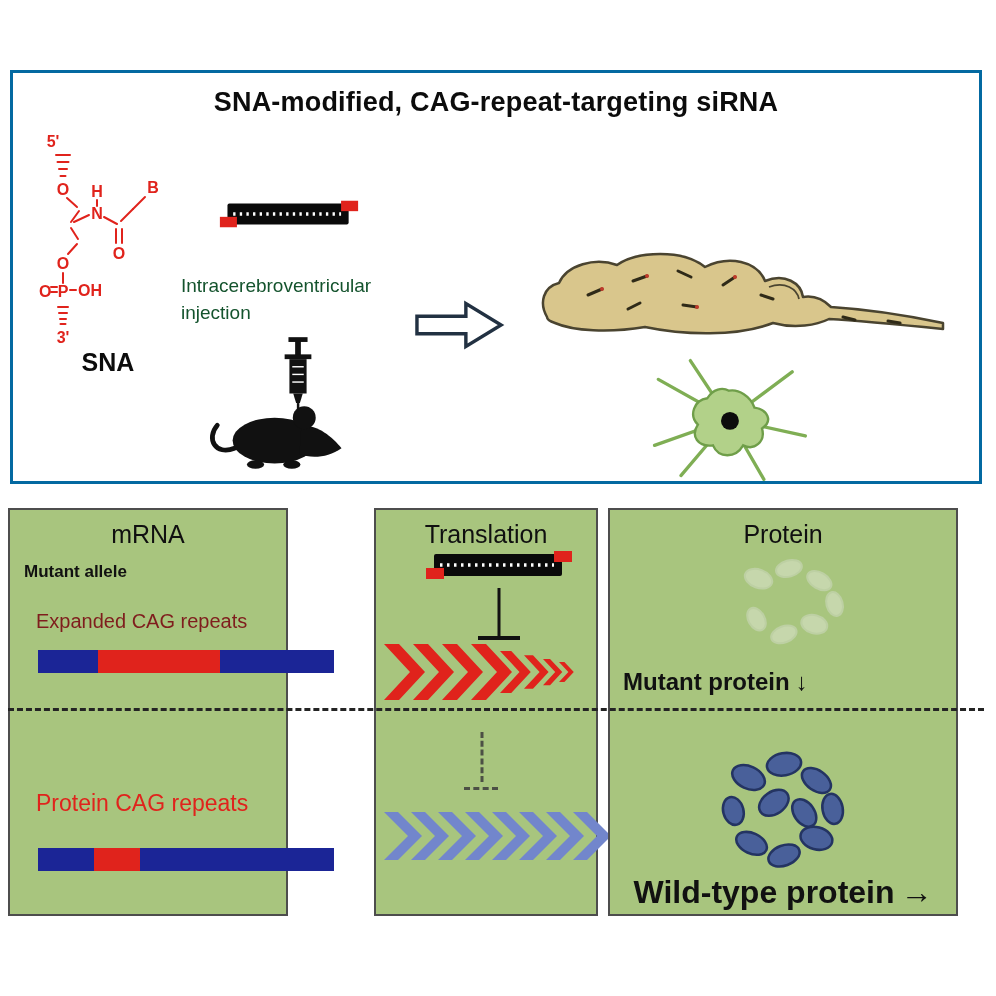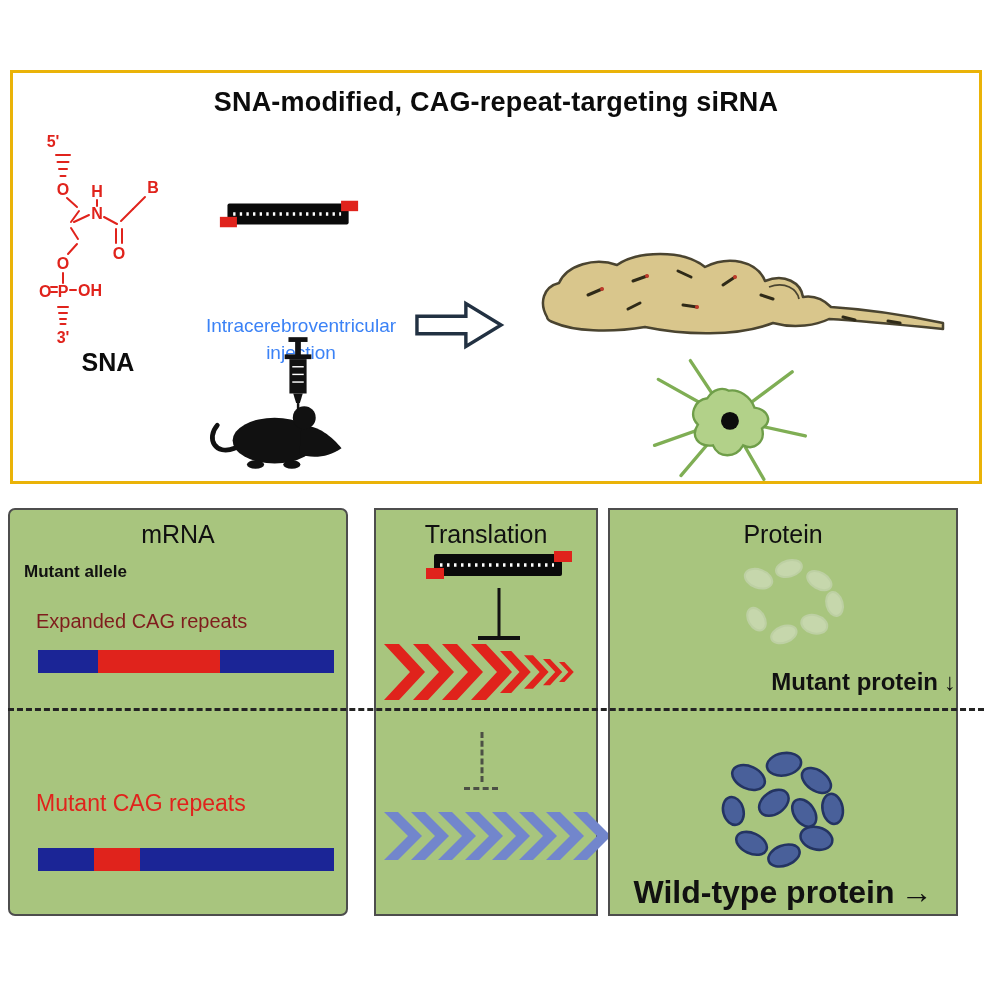--- a/index.html
+++ b/index.html
@@ -5,42 +5,42 @@
   * { margin:0; padding:0; box-sizing:border-box; }
   html,body { background:#ffffff; }
   body {
     width:996px; height:996px; position:relative;
     font-family:"Liberation Sans", sans-serif; color:#111;
     overflow:hidden;
   }
 
   
   .top-panel { position:absolute; left:10px; top:70px; width:972px; height:414px;
-               border:3px solid #eab308; background:#ffffff; }
+               border:3px solid #0369a1; background:#ffffff; }
   .top-title { position:absolute; left:0; top:14px; width:100%; text-align:center;
                font-size:27px; font-weight:700; color:#0c0c0c; letter-spacing:.2px; }
   .chem     { position:absolute; left:20px; top:58px; width:150px; height:218px; }
   .chemtxt  { fill:#e0231c; font-size:16px; font-weight:600; font-family:"Liberation Sans",sans-serif; }
   .chemline { stroke:#e0231c; stroke-width:2; fill:none; stroke-linecap:round; }
   .sna-cap  { position:absolute; left:20px; top:275px; width:150px; text-align:center;
               font-size:25px; font-weight:700; color:#0c0c0c; }
   .sirna-top  { position:absolute; left:205px; top:126px; width:142px; height:30px; }
-  .inj-text   { position:absolute; left:168px; top:200px; width:240px; text-align:center;
-                font-size:19px; line-height:1.4; color:#3b82f6;margin-top:40px; }
+  .inj-text   { position:absolute; left:168px; top:200px; width:240px; text-align:left;
+                font-size:19px; line-height:1.4; color:#14532d; }
   .syringe    { position:absolute; left:264px; top:262px; width:42px; height:96px; }
   .mouse      { position:absolute; left:192px; top:316px; width:145px; height:86px; }
   .big-arrow  { position:absolute; left:402px; top:226px; width:90px; height:52px; }
   .cns-cap    { position:absolute; left:440px; top:98px; width:480px; text-align:center;
                 font-size:25px; color:#0e0e0e; }
   .brain      { position:absolute; left:518px; top:170px; width:424px; height:120px; }
   .neuron     { position:absolute; left:632px; top:280px; width:168px; height:132px; }
 
   
   .panel { position:absolute; top:508px; height:408px; background:#a8c57e; border:2px solid #4d4d4d; }
-  .panel-mrna    { left:8px;   width:340px;border-radius:7px; }
+  .panel-mrna    { left:8px;   width:280px; }
   .panel-trans   { left:374px; width:224px; }
   .panel-protein { left:608px; width:350px; }
   .panel-title   { position:absolute; top:10px; left:0; width:100%; text-align:center;
                    font-size:25px; color:#101010; }
 
   .mut-heading  { position:absolute; left:14px; top:52px;  font-size:17px; font-weight:700;text-align:center; }
   .mut-caption  { position:absolute; left:26px; top:100px; font-size:20px; color:#7f1d1d; }
   .bar          { position:absolute; left:28px; width:296px; height:23px; display:flex; }
   .bar1 { top:140px; } .bar2 { top:338px; }
   .seg-blue { background:#1b2596; height:100%; }
@@ -58,22 +58,22 @@
   .inhibit-solid .bar-blunt { position:absolute; left:0; bottom:0; width:42px; height:4px; background:#111; }
   .chev-red  { position:absolute; left:8px;  top:132px; width:230px; height:60px; }
   .inhibit-dashed { position:absolute; left:86px; top:222px; width:40px; height:58px; opacity:.85; }
   .inhibit-dashed .stem { position:absolute; left:50%; top:0; height:50px; width:0;
                           border-left:3px dashed #3c3c3c; transform:translateX(-50%); }
   .inhibit-dashed .bar-blunt { position:absolute; left:2px; bottom:0; width:34px; height:0;
                                border-top:3px dashed #3c3c3c; }
   .chev-blue { position:absolute; left:8px; top:300px; width:230px; height:52px; }
 
   .ghost        { position:absolute; left:108px; top:38px; width:152px; height:112px; opacity:.55; }
-  .mut-protein  { position:absolute; left:0; top:158px; width:100%; text-align:right;
-                  font-size:24px; font-weight:700; }
+  .mut-protein  { position:absolute; left:0; top:158px; width:100%; text-align:left;
+                  font-size:24px; font-weight:700;padding-left:13px; }
   .agg          { position:absolute; left:92px; top:232px; width:164px; height:152px; }
   .wild-protein { position:absolute; left:0; top:364px; width:100%; text-align:center;
                   font-size:32px; font-weight:700; }
   .arrow-glyph  { font-weight:700; margin-left:6px; }
 </style>
 </head>
 <body>
 
 <div>
 
@@ -202,21 +202,21 @@
 
   <div class="panel panel-mrna">
     <div class="panel-title">mRNA</div>
     <div class="mut-heading">Mutant allele</div>
     <div class="mut-caption">Expanded CAG repeats</div>
     <div class="bar bar1">
       <div class="seg-blue" style="width:60px"></div>
       <div class="seg-red" style="width:122px"></div>
       <div class="seg-blue" style="width:114px"></div>
     </div>
-    <div class="wild-caption">Mutant CAG repeats</div>
+    <div class="wild-caption">Protein CAG repeats</div>
     <div class="bar bar2">
       <div class="seg-blue" style="width:56px"></div>
       <div class="seg-red" style="width:46px"></div>
       <div class="seg-blue" style="width:194px"></div>
     </div>
   </div>
 
   <div class="panel panel-trans">
     <div class="panel-title">Translation</div>
 

